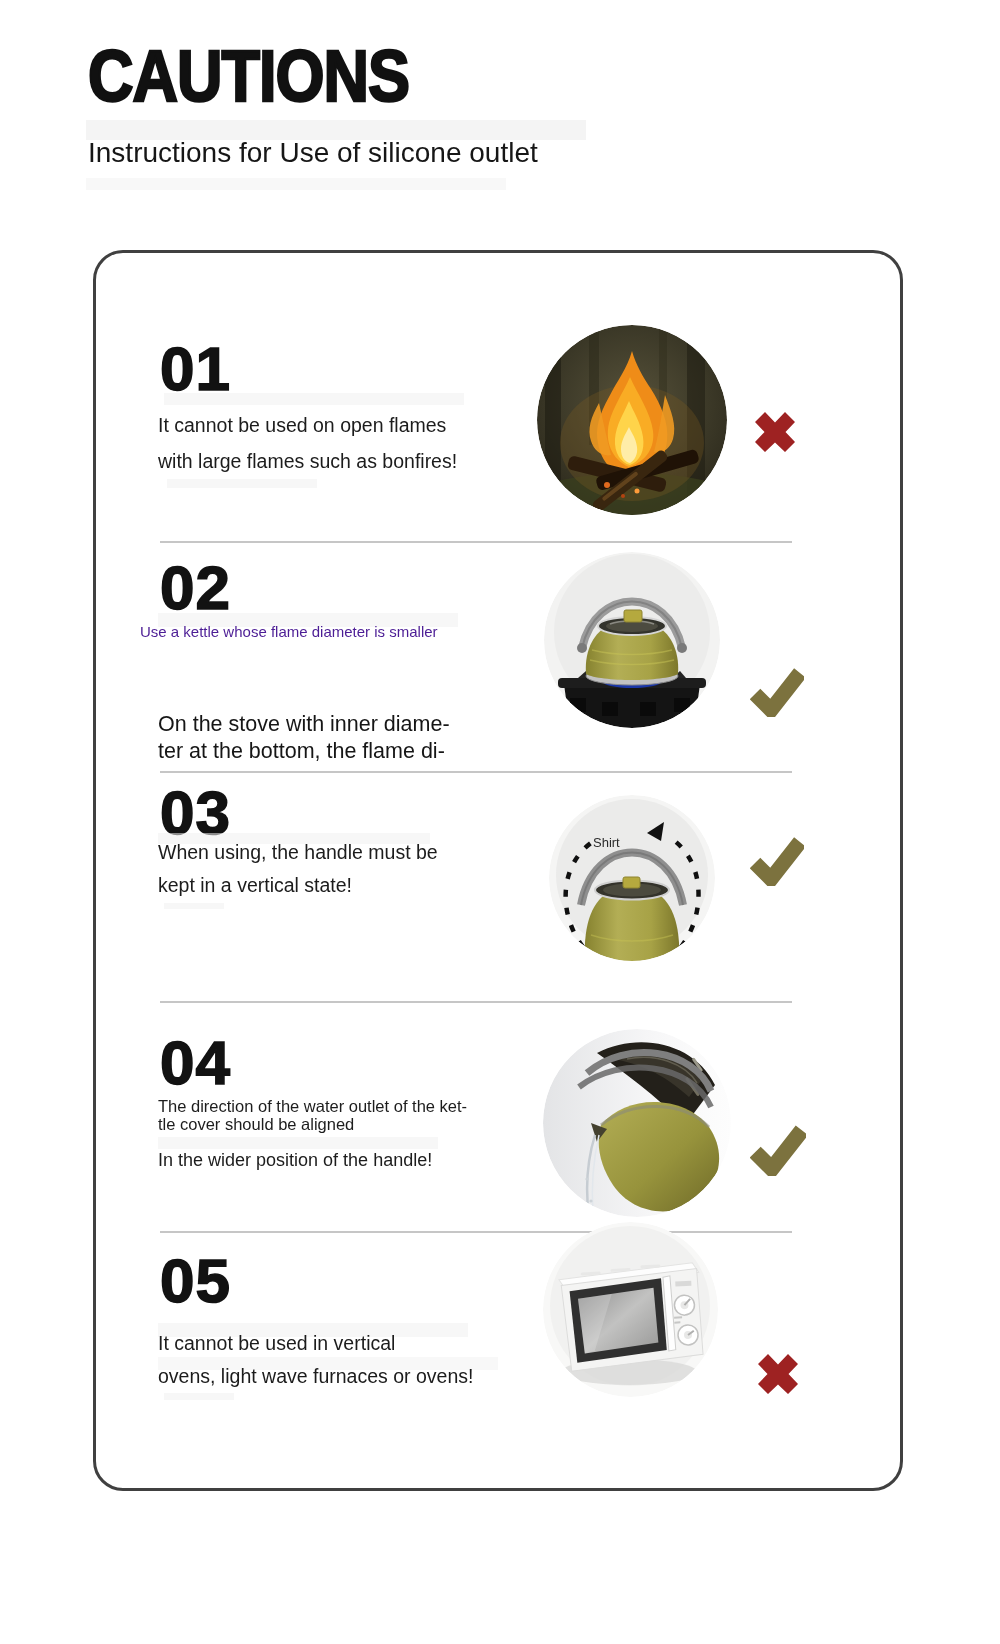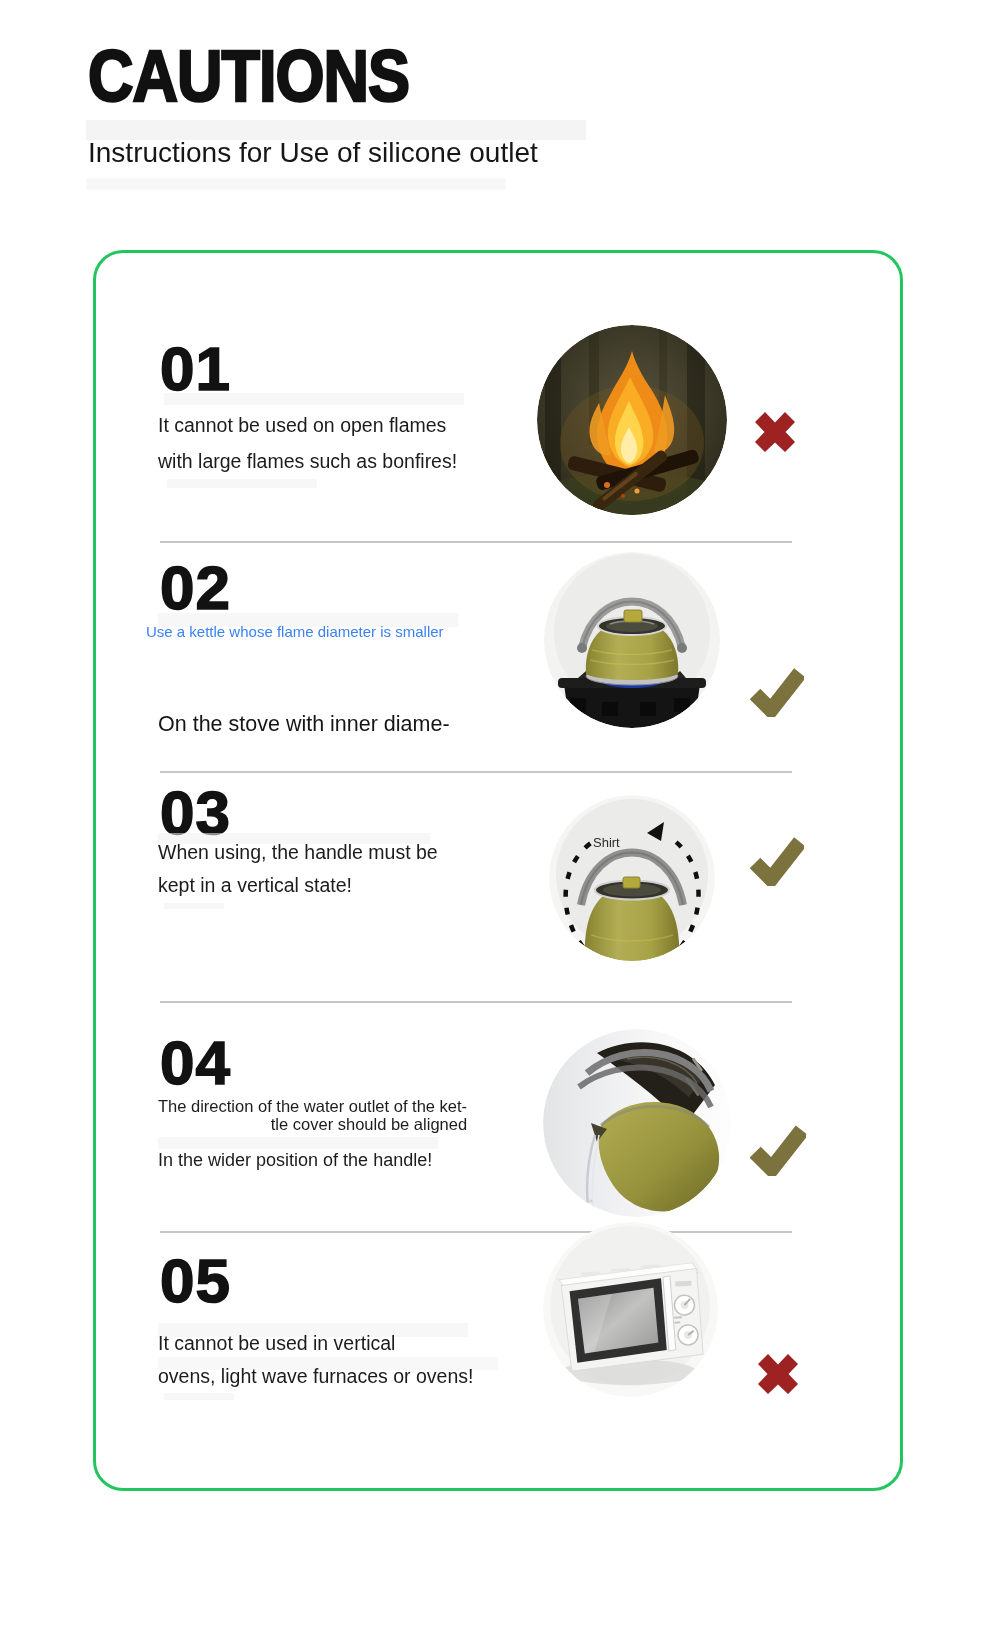--- a/index.html
+++ b/index.html
@@ -5,27 +5,27 @@
   html,body{margin:0;padding:0;}
   body{width:1000px;height:1644px;background:#ffffff;position:relative;overflow:hidden;
        font-family:"Liberation Sans", sans-serif;color:#1c1c1c;}
   .abs{position:absolute;}
   
   .title{left:88px;top:34px;font-size:63px;font-weight:bold;letter-spacing:-1px;color:#111;
          -webkit-text-stroke:2.2px #111;transform:scaleY(1.16);transform-origin:left top;white-space:nowrap;}
   .subtitle{left:88px;top:137px;font-size:28px;color:#161616;white-space:nowrap;}
   .ghost{background:#f0f0f0;}
   
-  .panel{left:93px;top:250px;width:804px;height:1235px;border:3px solid #22c55e;border-radius:30px;background:#fff;}
+  .panel{left:93px;top:250px;width:804px;height:1235px;border:3px solid #404040;border-radius:30px;background:#fff;}
   .divider{left:64px;width:632px;height:2px;background:#c6c6c6;}
   .num{left:64px;font-size:62px;line-height:56px;font-weight:bold;color:#121212;-webkit-text-stroke:1.6px #121212;letter-spacing:1px;}
   .line{left:62px;font-size:19.5px;line-height:21px;color:#1c1c1c;white-space:nowrap;}
-  .note{left:50px;font-size:15px;line-height:16px;color:#3b82f6;white-space:nowrap;}
+  .note{left:44px;font-size:15px;line-height:16px;color:#4c1d95;white-space:nowrap;}
   .para{left:62px;font-size:21.5px;line-height:27px;color:#161616;white-space:nowrap;}
-  .note2{left:62px;font-size:16.5px;line-height:17.5px;color:#1d1d1d;white-space:nowrap;text-align:right;}
+  .note2{left:62px;font-size:16.5px;line-height:17.5px;color:#1d1d1d;white-space:nowrap;}
   .line4{left:62px;font-size:18px;line-height:20px;color:#1c1c1c;white-space:nowrap;}
   .photo{border-radius:50%;overflow:hidden;}
   .photo svg{display:block;}
   .mark svg{display:block;}
 </style>
 </head>
 <body>
 
 <div class="abs ghost" style="left:86px;top:120px;width:500px;height:20px;opacity:.75;"></div>
 <div class="abs ghost" style="left:86px;top:178px;width:420px;height:12px;opacity:.45;"></div>
@@ -86,20 +86,21 @@
   </div>
 
   <div class="abs divider" style="top:288px;"></div>
 
   <div>
     <div class="abs num" style="top:307px;">02</div>
     <div class="abs ghost" style="left:62px;top:360px;width:300px;height:14px;opacity:.5;"></div>
     <div class="abs note" style="top:371px;">Use a kettle whose flame diameter is smaller</div>
     <div class="abs para" style="top:426px;margin-top:32px;">
       <div>On the stove with inner diame-</div>
+      <div>ter at the bottom, the flame di-</div>
     </div>
     <div class="abs photo" style="left:448px;top:299px;width:176px;height:176px;">
       <svg width="176" height="176" viewBox="0 0 176 176">
         <defs>
           <clipPath id="c2">
               <circle cx="88" cy="88" r="88"></circle>
             </clipPath>
           <linearGradient id="olv2" x1="0" y1="0" x2="1" y2="0">
             <stop offset="0" stop-color="#86822f"></stop>
               <stop offset=".35" stop-color="#b3ae55"></stop>

